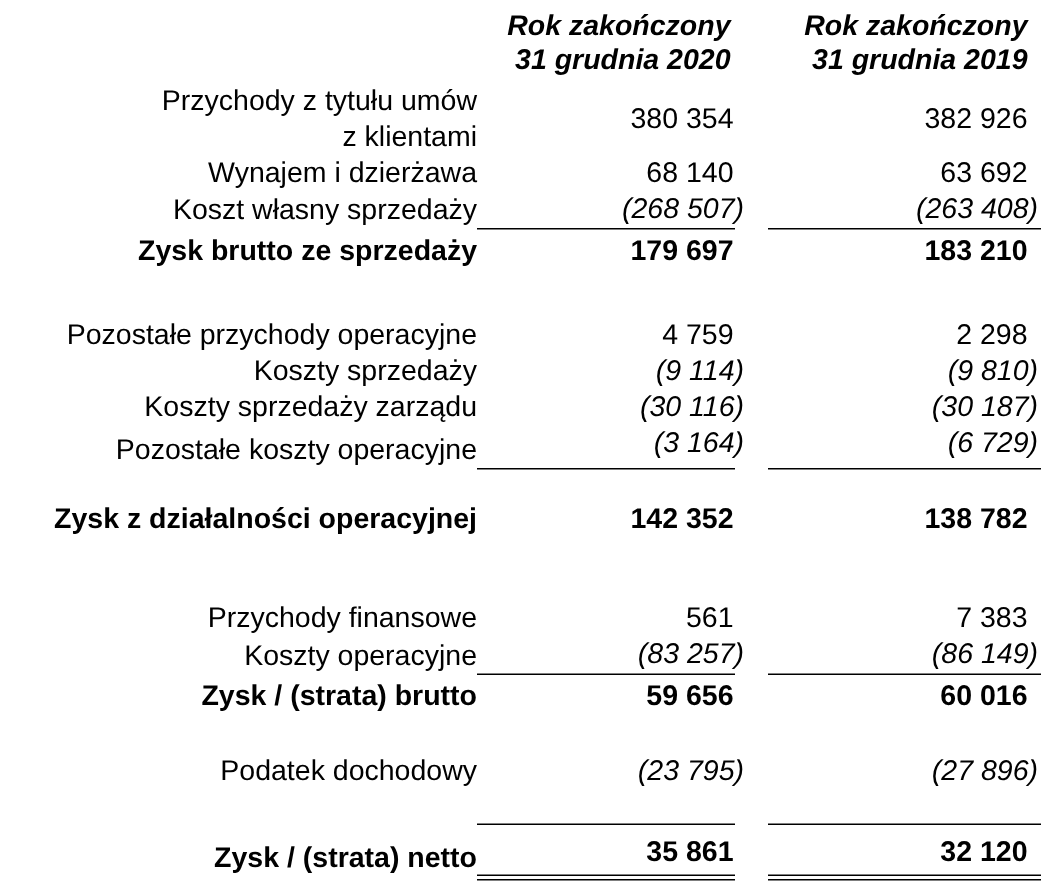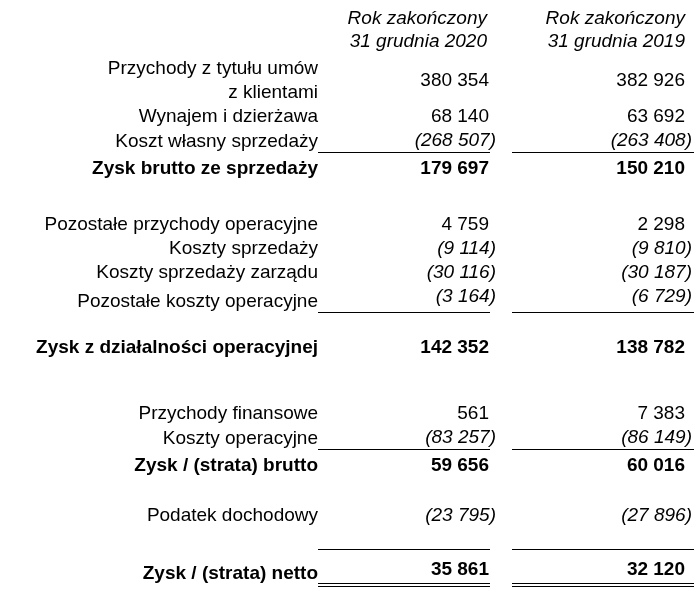--- a/index.html
+++ b/index.html
@@ -23,21 +23,21 @@
   col.c-2019  { width: 182px; }
 
   th, td {
     font-size: 19px;
     line-height: 24px;
     padding: 0;
     vertical-align: bottom;
     overflow: visible;
   }
   th.colhead {
-    font-weight: normal;
+    font-weight: bold;
     font-style: italic;
     text-align: right;
     white-space: pre-line;
     line-height: 23px;
     padding-top: 6px;
     padding-bottom: 4px;
     margin-top: 32px;
   }
   th.colhead.h2020 { padding-right: 3px; }
   th.colhead.h2019 { padding-right: 9px; }
@@ -120,21 +120,21 @@
     <td class="label">Koszt własny sprzedaży</td>
     <td class="num n2020"><span class="val hang">(268 507)</span></td>
     <td></td>
     <td class="num n2019"><span class="val hang">(263 408)</span></td>
   </tr>
 
   <tr class="bold topline">
     <td class="label">Zysk brutto ze sprzedaży</td>
     <td class="num n2020"><span class="val">179 697</span></td>
     <td></td>
-    <td class="num n2019"><span class="val">150 210</span></td>
+    <td class="num n2019"><span class="val">183 210</span></td>
   </tr>
 
   <tr class="sp sp32">
         <td colspan="4"></td>
       </tr>
 
   <tr>
     <td class="label">Pozostałe przychody operacyjne</td>
     <td class="num n2020"><span class="val">4 759</span></td>
     <td></td>

